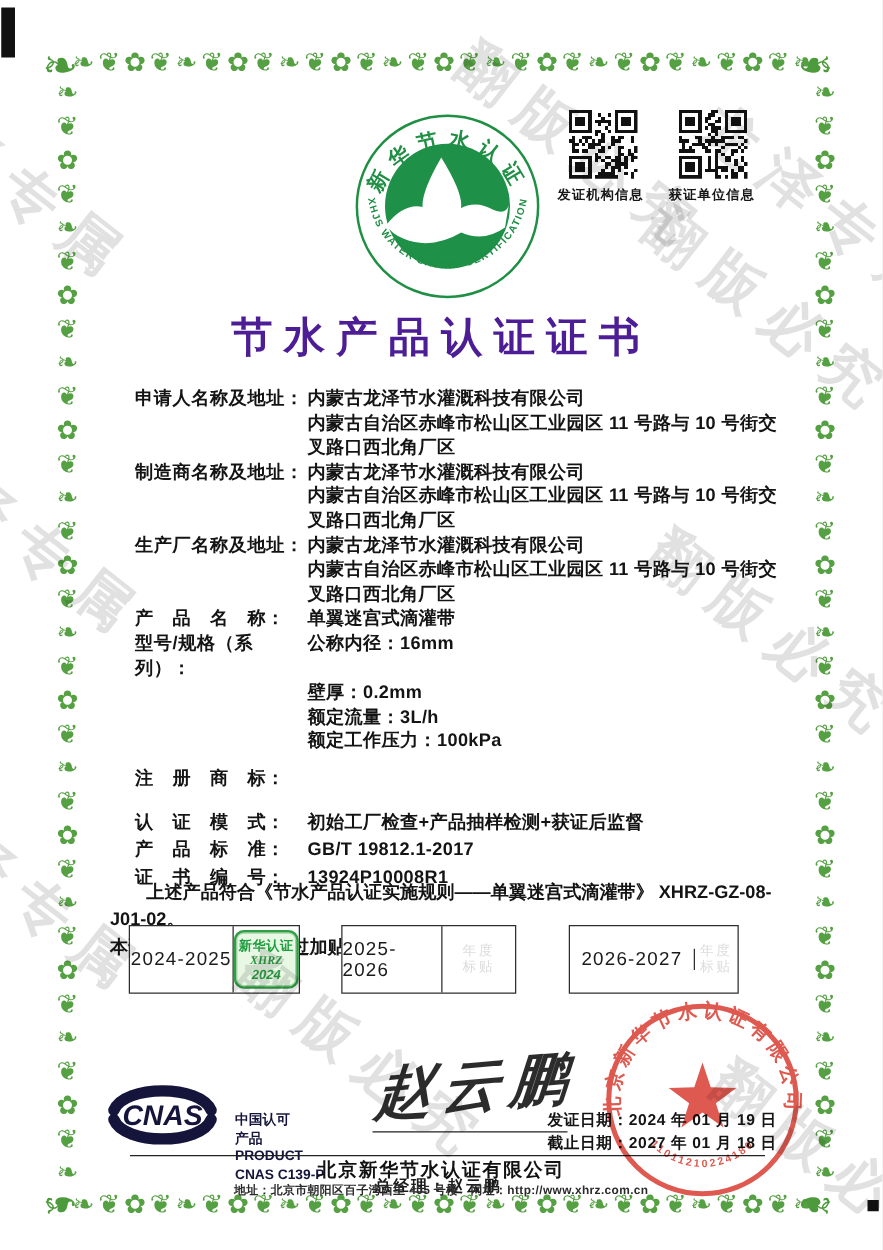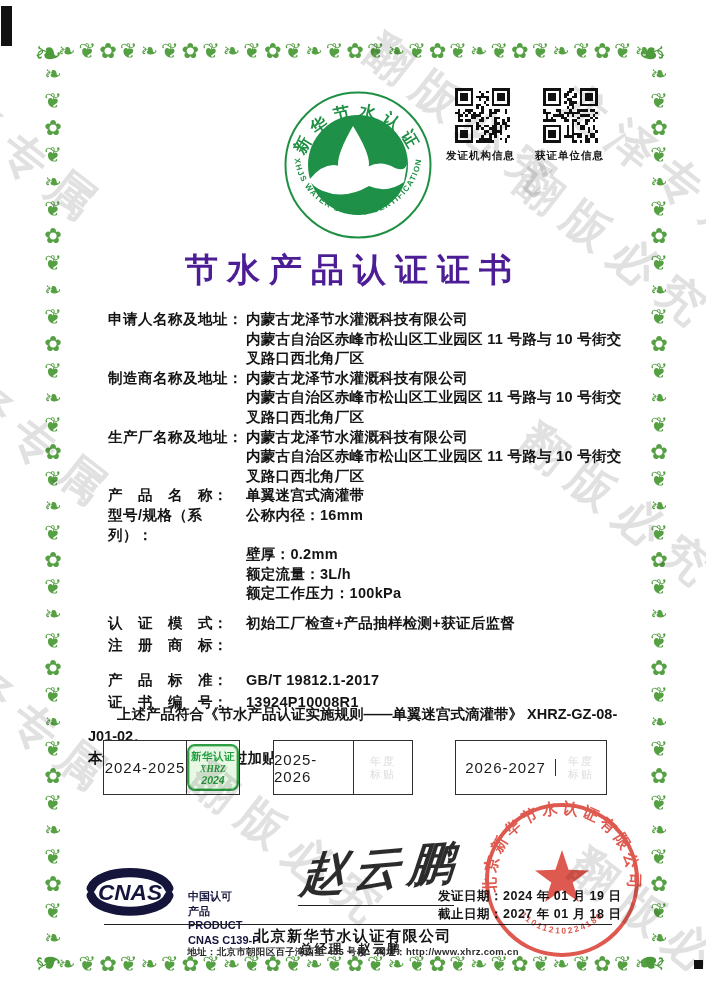--- a/index.html
+++ b/index.html
@@ -426,27 +426,27 @@
         <span class="flabel"></span>
         <span class="fvalue">额定流量：3L/h</span>
       </div>
     <div class="frow">
         <span class="flabel"></span>
         <span class="fvalue">额定工作压力：100kPa</span>
       </div>
   </div>
 
   <div class="fields2">
-    <div class="frow">
-        <span class="flabel">认　证　模　式：</span>
-        <span class="fvalue">初始工厂检查+产品抽样检测+获证后监督</span>
-      </div>
     <div class="frow gap-after">
         <span class="flabel">注　册　商　标：</span>
         <span class="fvalue"></span>
+      </div>
+    <div class="frow">
+        <span class="flabel">认　证　模　式：</span>
+        <span class="fvalue">初始工厂检查+产品抽样检测+获证后监督</span>
       </div>
     <div class="frow">
         <span class="flabel">产　品　标　准：</span>
         <span class="fvalue">GB/T 19812.1-2017</span>
       </div>
     <div class="frow">
         <span class="flabel">证　书　编　号：</span>
         <span class="fvalue">13924P10008R1</span>
       </div>
   </div>
@@ -465,21 +465,21 @@
         <span class="s3">2024</span>
       </div>
     </div>
   </div>
   <div class="ybox" style="left:273px; width:140px;">
     <div class="cell1" style="width:80px;">2025-2026</div>
     <div class="cell2" style="flex:1;">
         <div class="placeholder">年度标贴</div>
       </div>
   </div>
-  <div class="ybox" style="left:455px; width:152px;align-items:center;">
+  <div class="ybox" style="left:455px; width:136px;align-items:center;">
     <div class="cell1" style="width:100px;">2026-2027</div>
     <div class="cell2" style="flex:1;">
         <div class="placeholder">年度标贴</div>
       </div>
   </div>
 
   <div class="cnas">
     <svg width="92" height="58" viewBox="0 0 100 64">
       <path d="M7 29 C16 6 84 6 93 29" fill="none" stroke="#15153c" stroke-width="10" stroke-linecap="round"></path>
       <path d="M7 37 C16 60 84 60 93 37" fill="none" stroke="#15153c" stroke-width="10" stroke-linecap="round"></path>

